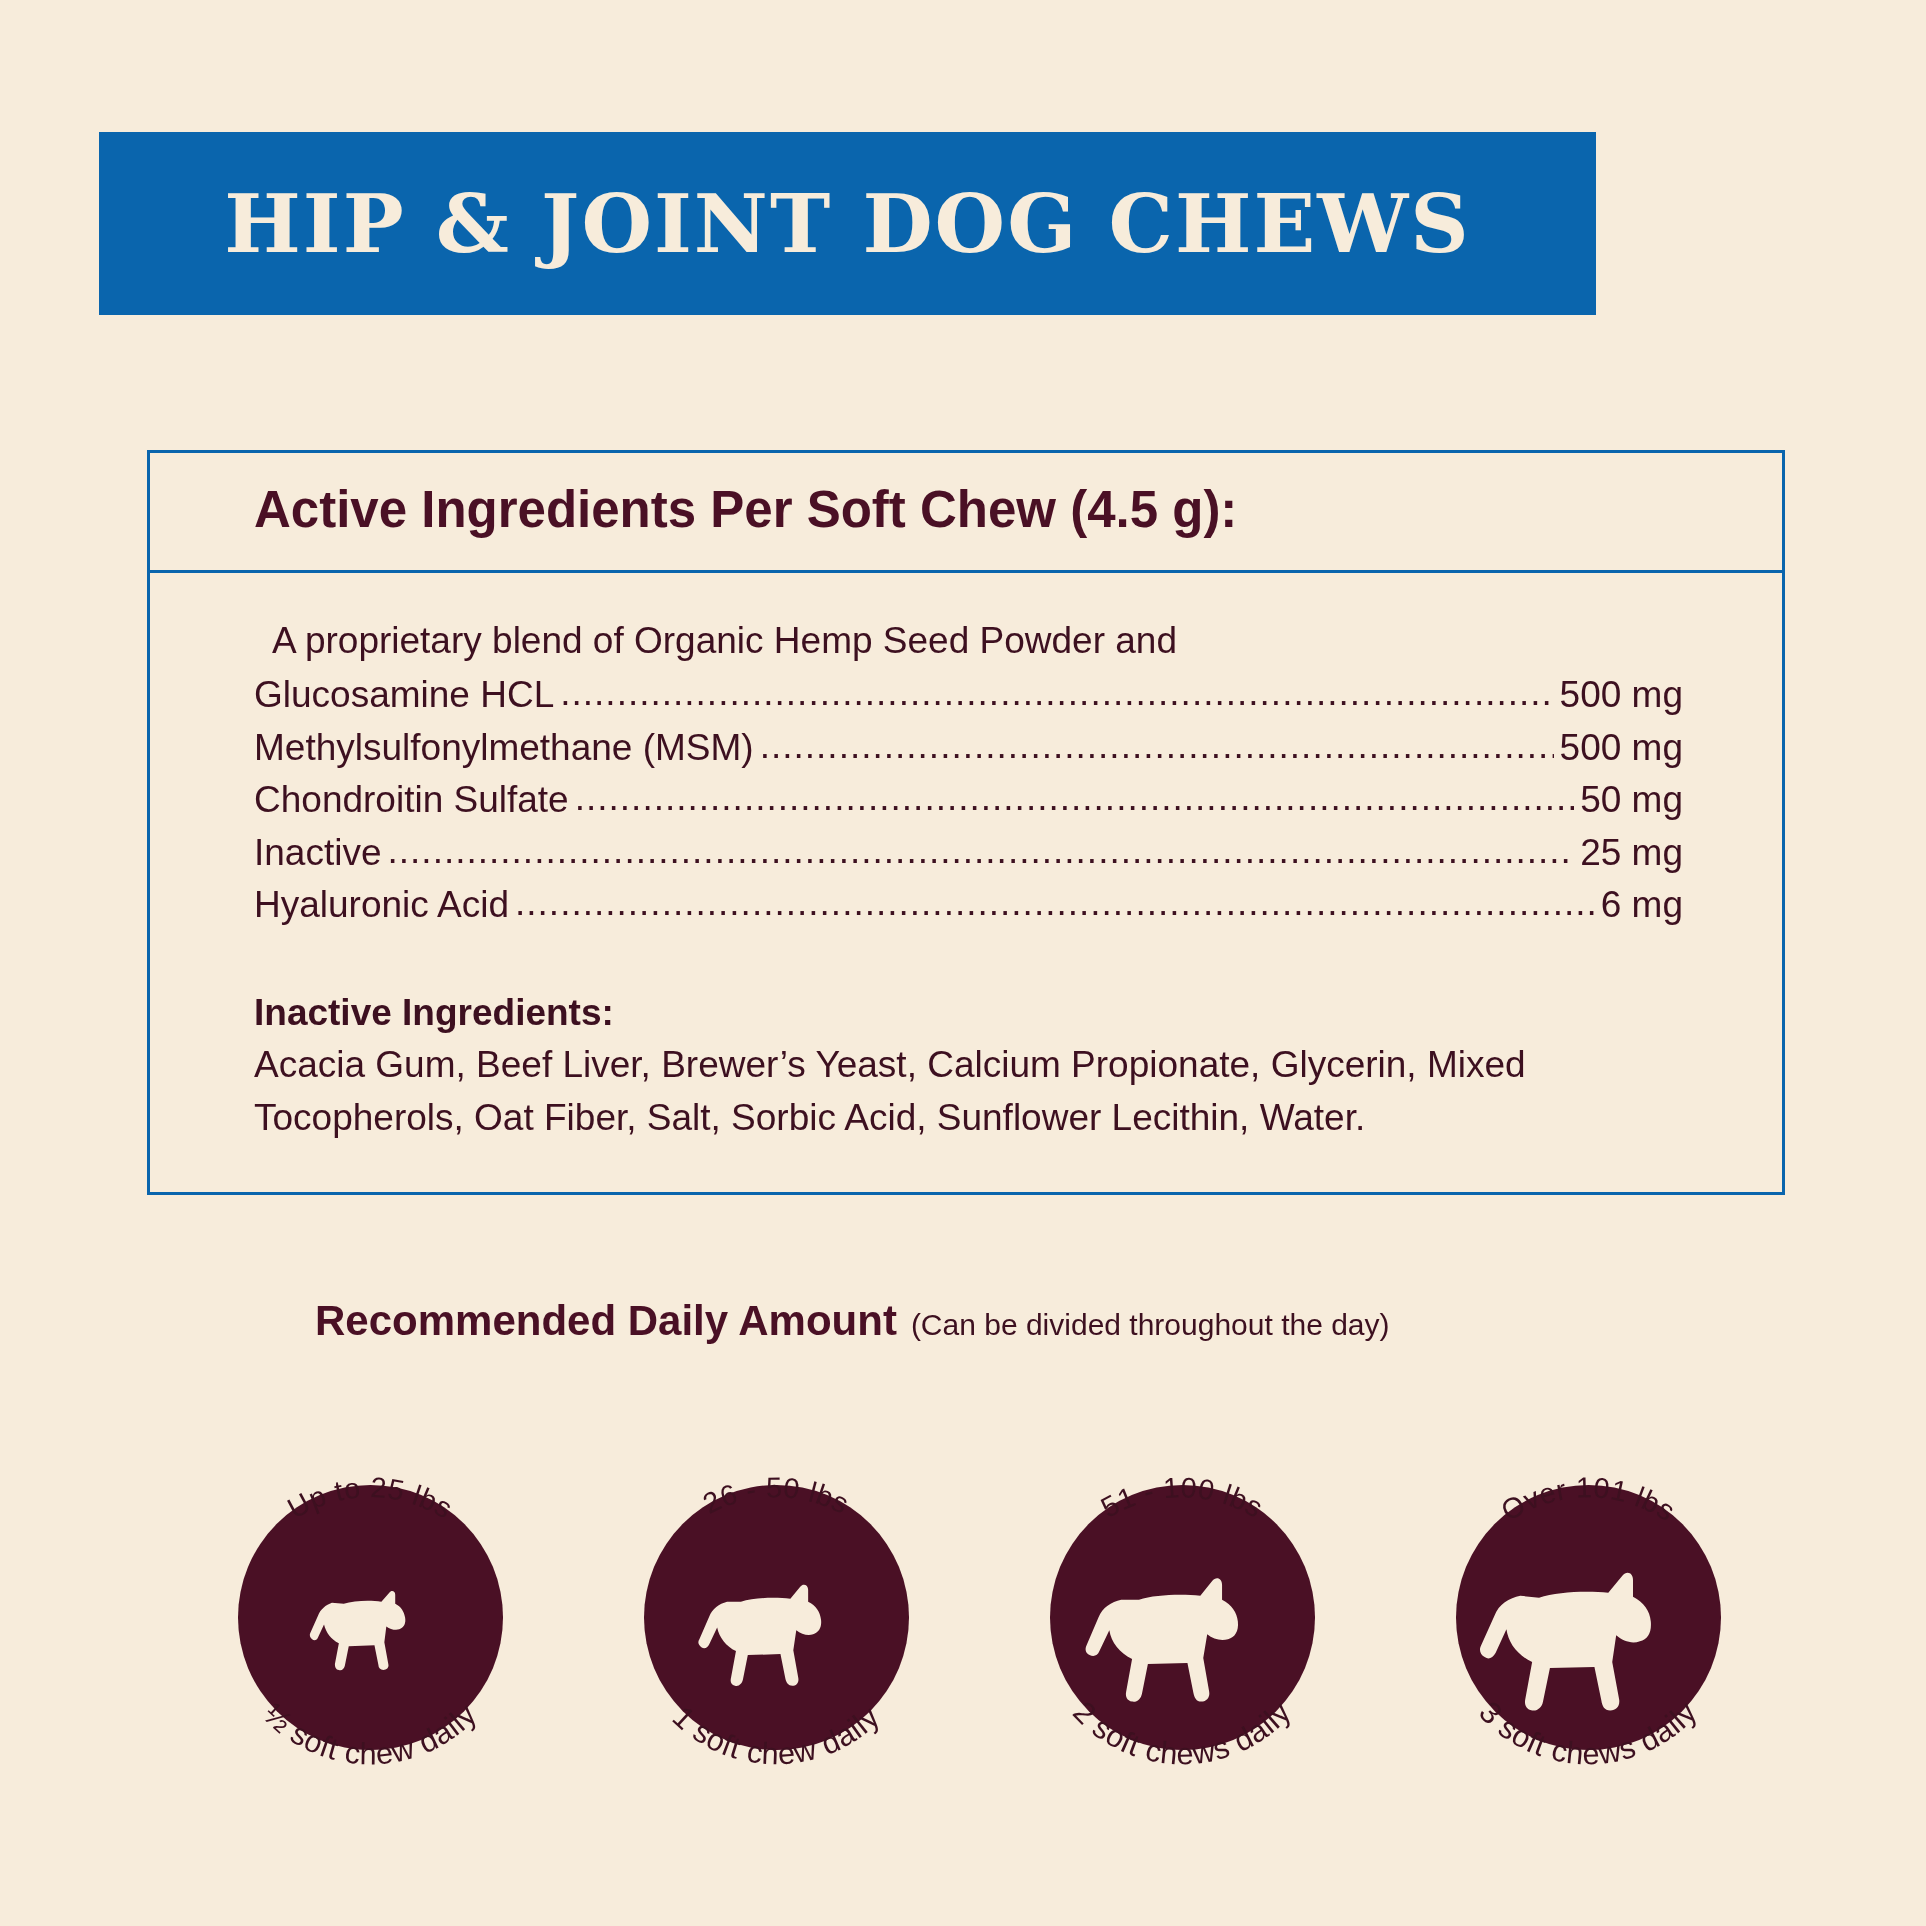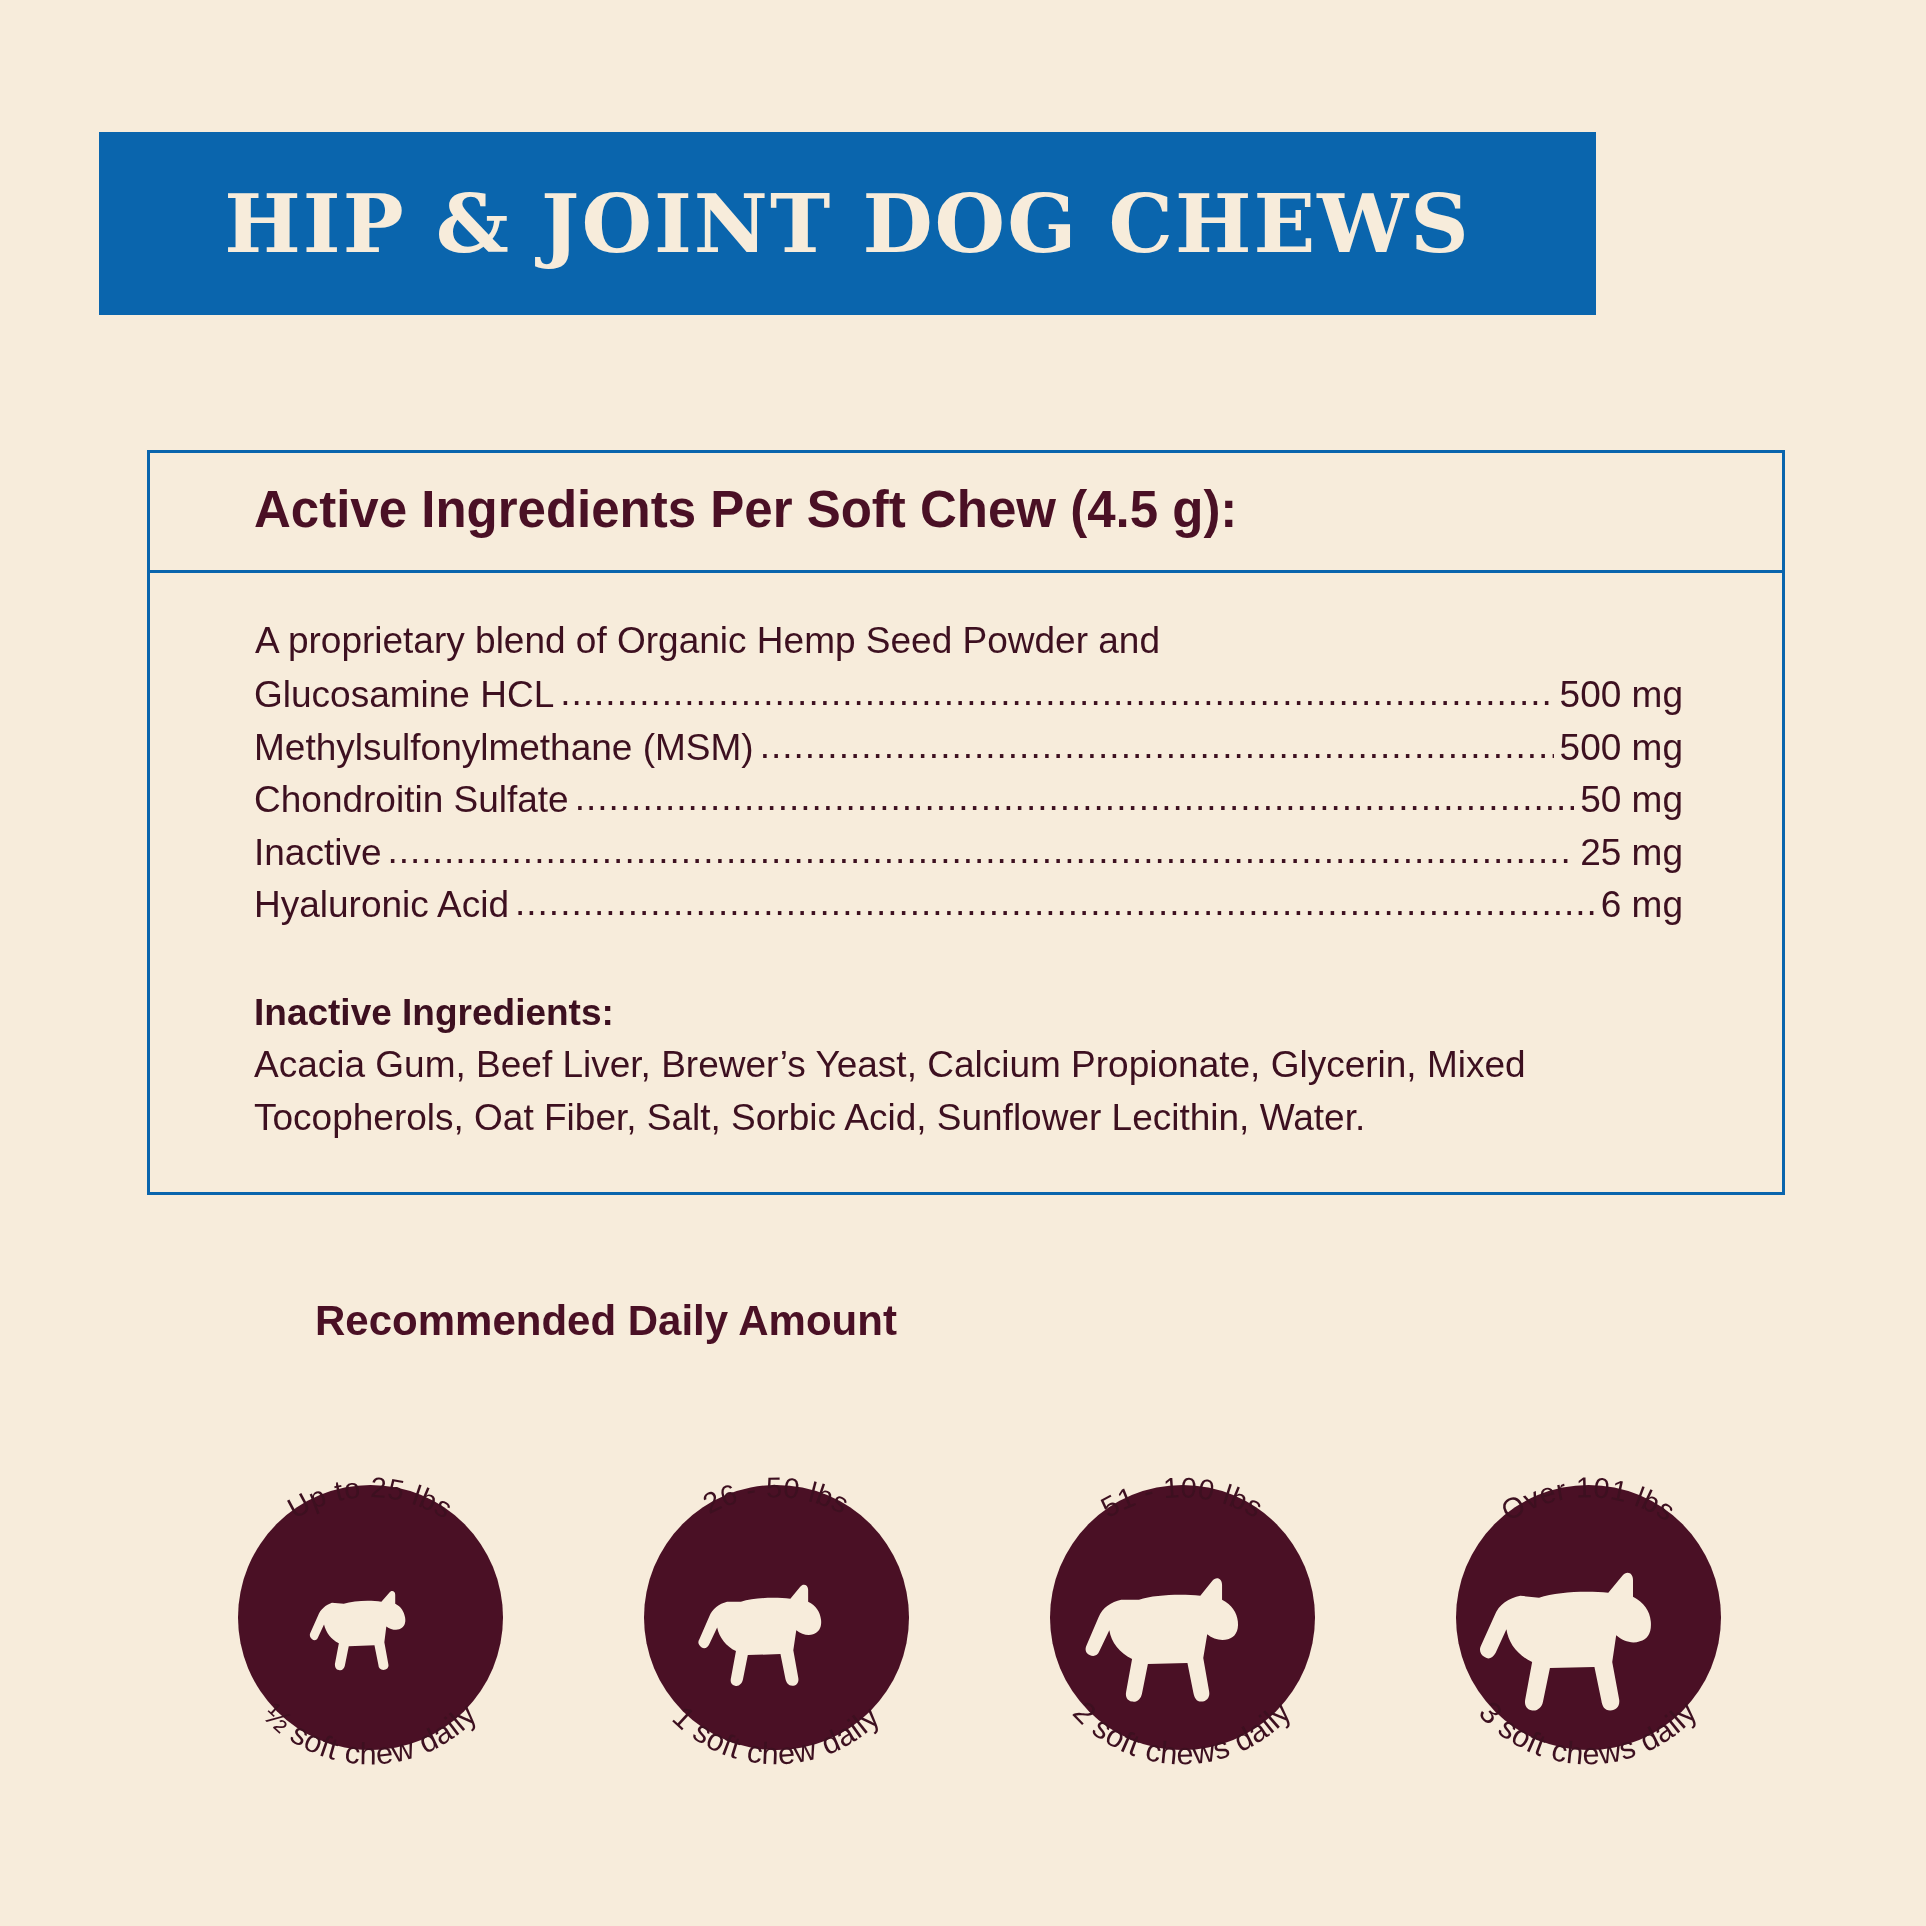--- a/index.html
+++ b/index.html
@@ -65,21 +65,21 @@
   }
   .panel-body {
     padding: 42px 99px 48px 104px;
     box-sizing: border-box;
   }
 
   .intro-line {
     color: #3d1020;
     font-size: 37px;
     line-height: 1.42;
-    margin: 0 0 2px 1px;
+    margin: 0 0 2px 18px;
   }
 
   .ing-list {
     list-style: none;
     margin: 0;
     padding: 0;
   }
   .ing-row {
     display: flex;
     align-items: baseline;
@@ -233,20 +233,21 @@
         </li>
       </ul>
 
       <div class="inactive-title">Inactive Ingredients:</div>
       <div class="inactive-text">Acacia Gum, Beef Liver, Brewer’s Yeast, Calcium Propionate, Glycerin, Mixed Tocopherols, Oat Fiber, Salt, Sorbic Acid, Sunflower Lecithin, Water.</div>
     </div>
   </div>
 
   <div class="rec-head">
     <span class="rec-title">Recommended Daily Amount</span>
+    <span class="rec-sub">(Can be divided throughout the day)</span>
   </div>
 
   <div class="dogs">
 
     <div class="dog-item">
       <div class="dog-circle"></div>
       <svg class="dog-svg" viewBox="0 0 268 268">
         <path fill="#f7ecdb" d="M107 120 c10 -3 26 -4 38 -2 l8 -9 c2 -3 6 -2 6 2 l0 9 c6 3 9 8 10 14 c1 6 -1 10 -6 12 c-4 1 -9 0 -13 -3 l-2 16 l4 22 c1 4 -2 6 -5 6 c-3 0 -5 -2 -5 -5 l-4 -20 l-26 1 l-4 20 c-1 3 -3 5 -6 4 c-3 0 -4 -3 -4 -6 l4 -21 c-8 -4 -13 -11 -15 -19 l-6 13 c-1 3 -4 4 -6 2 c-2 -1 -3 -4 -2 -6 l8 -18 c2 -6 8 -11 14 -13 z"></path>
       </svg>
       <svg class="arc-svg" viewBox="0 0 356 356">

